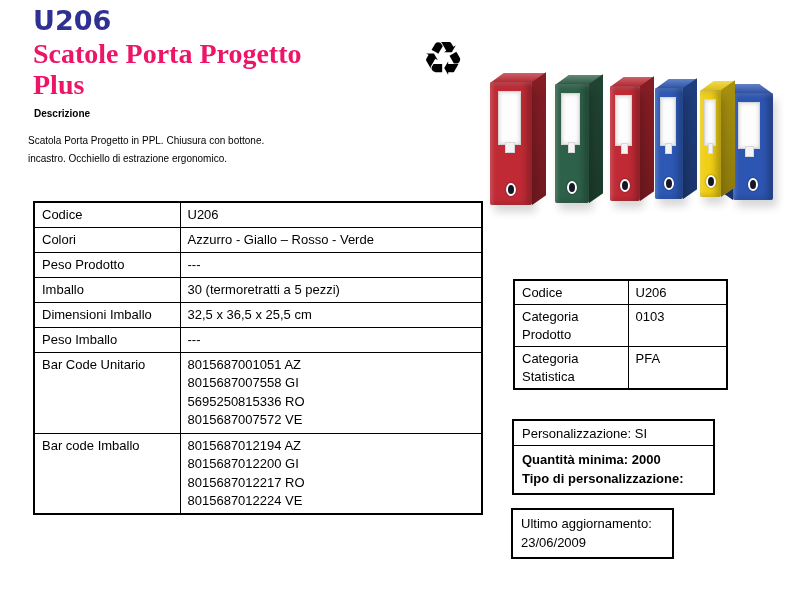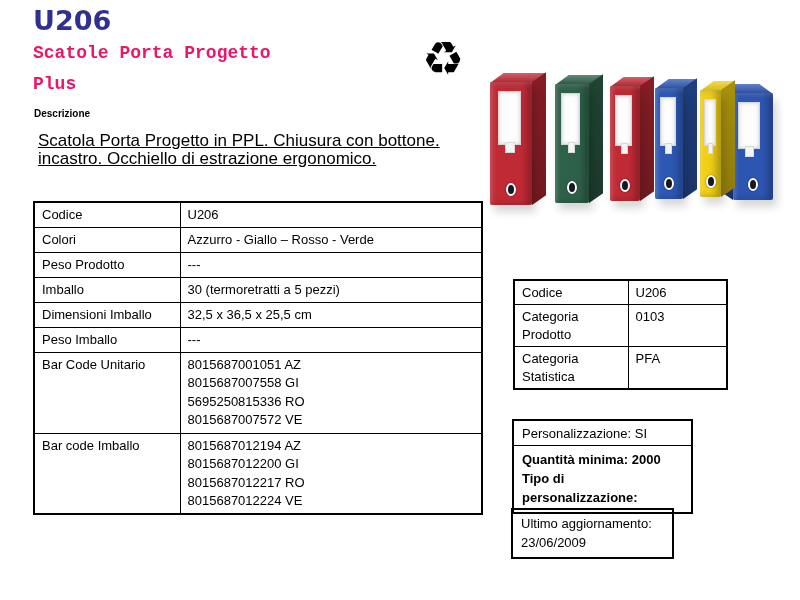--- a/index.html
+++ b/index.html
@@ -15,39 +15,39 @@
 
   
   .code-title {
     position: absolute; left: 33px; top: 4px;
     font-family: "DejaVu Sans", sans-serif;
     font-weight: bold; font-size: 27px; line-height: 34px;
     color: var(--code-color, #2e3192);
   }
   .page-title {
     position: absolute; left: 33px; top: 38px;
-    font-family: Liberation Mono, monospace;
-    font-weight: bold; font-size: 18px; line-height: 31px;
+    font-family: Liberation Serif, serif;
+    font-weight: bold; font-size: 28px; line-height: 31px;
     color: var(--title-color, #ed1568);
   }
 
   .recycle {
     position: absolute; left: 422px; top: 33px;
     font-size: 47px; line-height: 52px; color: #000;
     font-family: "DejaVu Sans", sans-serif;
   }
 
   
   .desc-heading {
     position: absolute; left: 34px; top: 108px;
     font-weight: bold; font-size: 10px;
   }
   .desc-text {
-    position: absolute; left: 38px; top: 132px; width: 410px;
-    font-size: 17px; line-height: 18px; text-decoration: underline;
+    position: absolute; left: 28px; top: 132px; width: 410px;
+    font-size: 10px; line-height: 18px;
   }
 
   
   .photo { position: absolute; left: 487px; top: 55px; width: 310px; height: 155px; }
   .pbox { position: absolute; }
   .pbox .front {
     position: absolute; left: 0; top: 0; width: 100%; height: 100%;
     background: var(--c); border-radius: 2px;
     box-shadow: inset -5px 0 7px rgba(0,0,0,.28), inset 2px 2px 4px rgba(255,255,255,.22),
                 4px 7px 9px rgba(0,0,0,.16);
@@ -96,21 +96,21 @@
   .spec-table tr.r td { height: 25px; }
   .spec-table tr.tall td { height: 81px; }
 
   .cat-table { position: absolute; left: 513px; top: 279px; width: 215px; border: 2px solid #000; }
   .cat-table td { padding: 3px 7px 2px 7px; line-height: 18px; }
   .cat-table td.lbl { width: 114px; }
   .cat-table tr.r1 td { height: 24px; }
   .cat-table tr.r2 td { height: 40px; }
 
   .pers-box {
-    position: absolute; left: 512px; top: 419px; width: 181px;
+    position: absolute; left: 512px; top: 419px; width: 203px;
     border: 2px solid #000; font-size: 13px;
   }
   .pers-box .row1 { padding: 4px 8px 3px 8px; border-bottom: 1px solid #000; line-height: 17px; }
   .pers-box .row2 { padding: 4px 8px 5px 8px; line-height: 19px; font-weight: bold; }
 
   .upd-box {
     position: absolute; left: 511px; top: 508px; width: 163px;
     border: 2px solid #000; font-size: 13px;
     padding: 4px 8px 5px 8px; line-height: 19px;
   }

